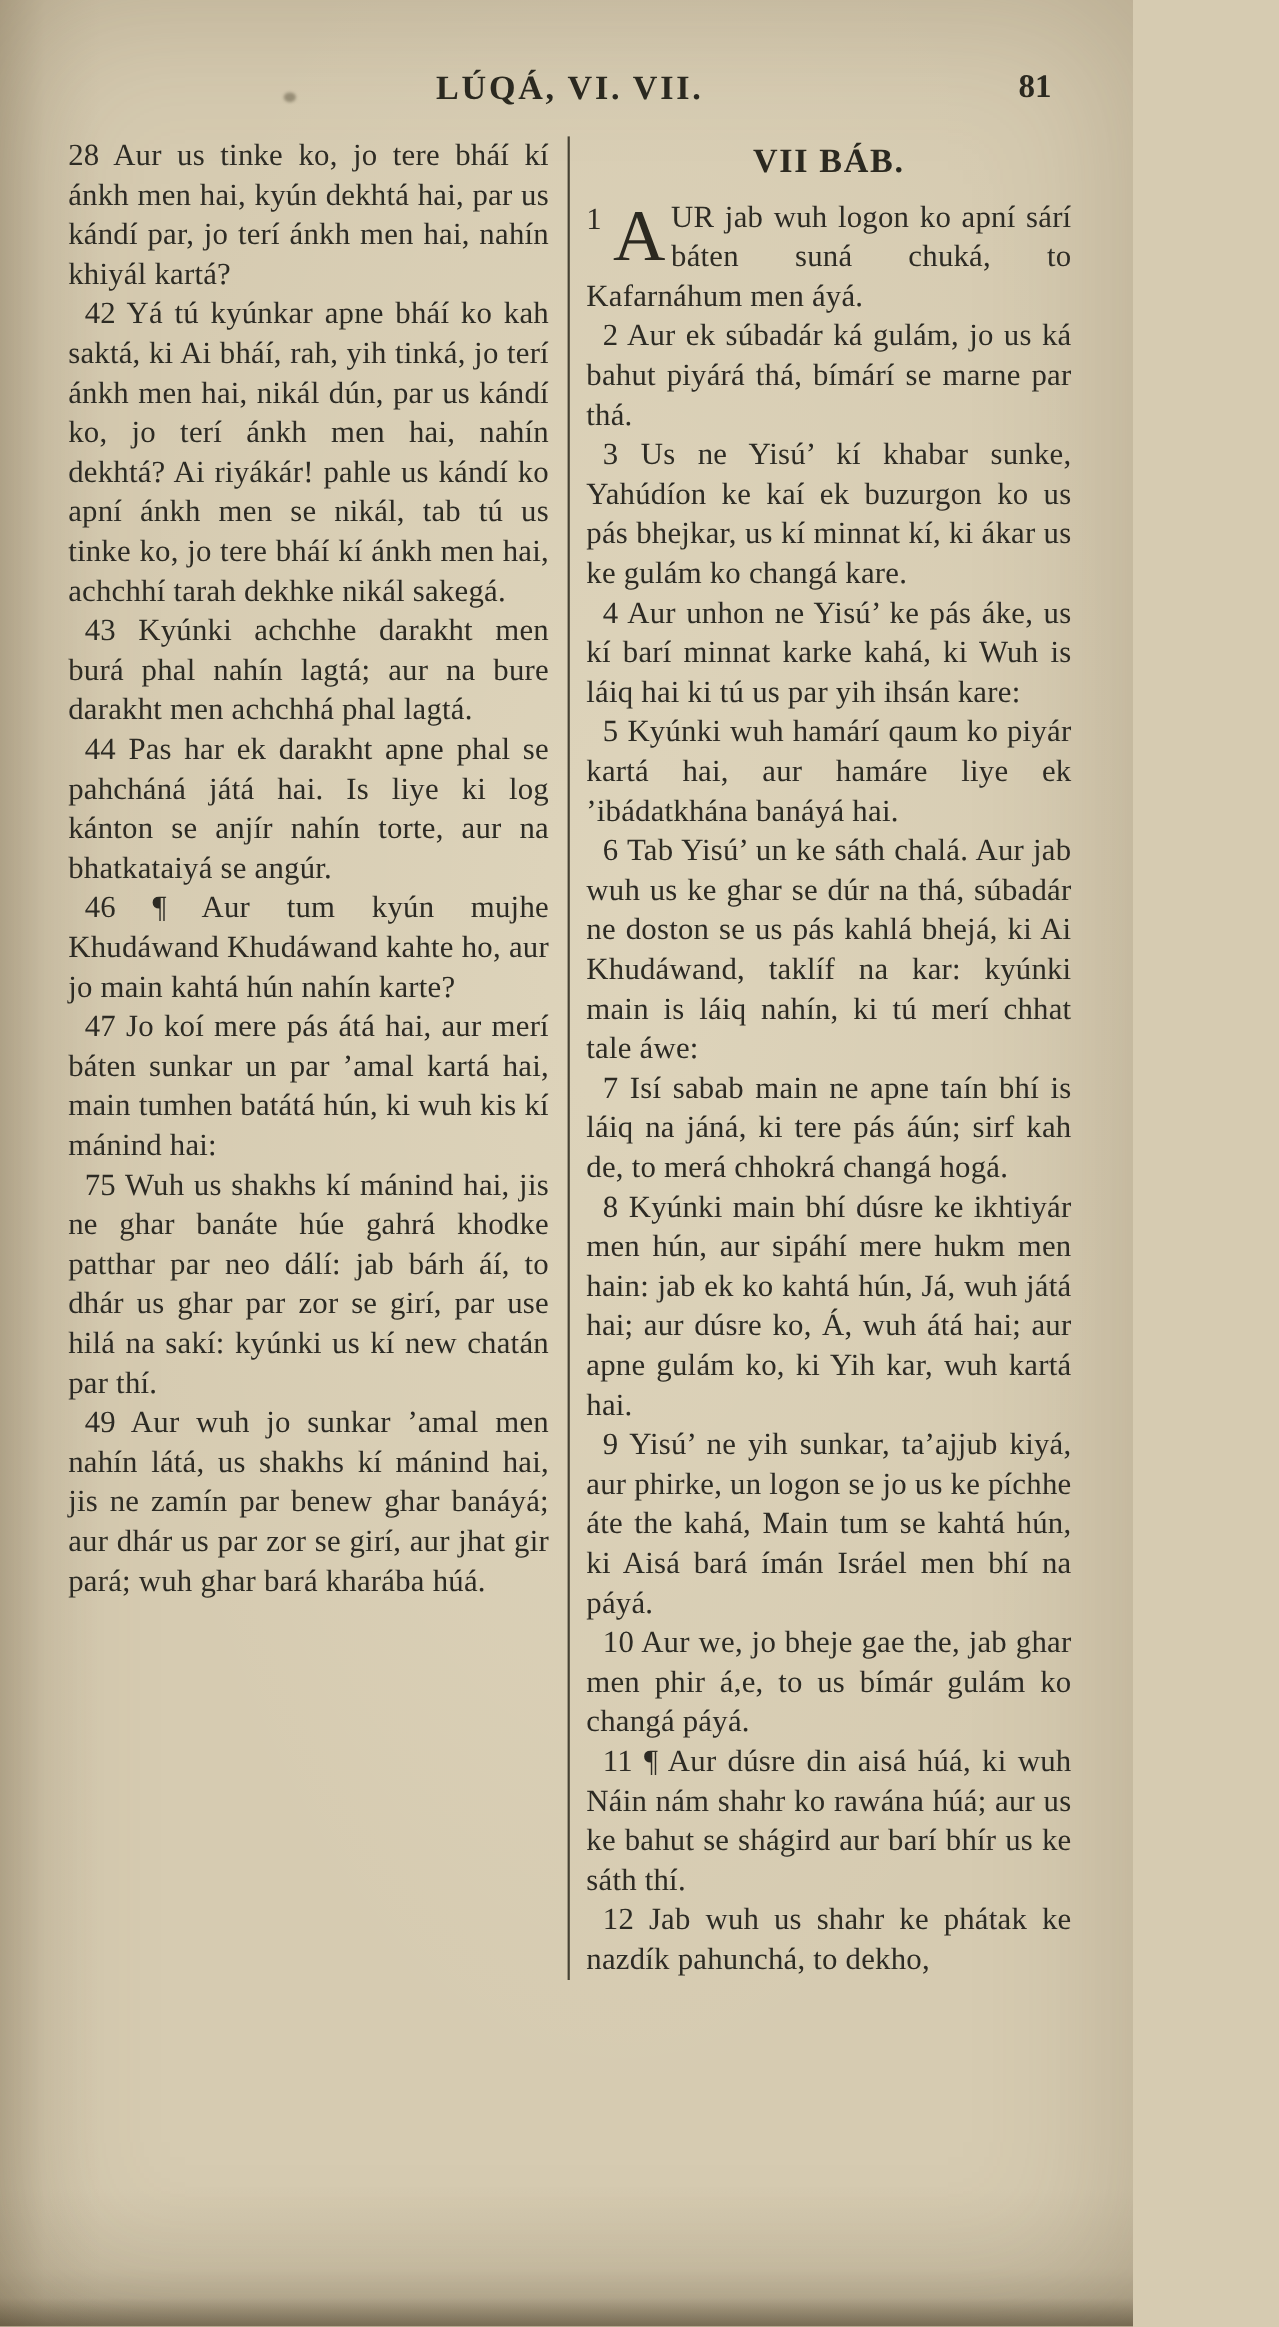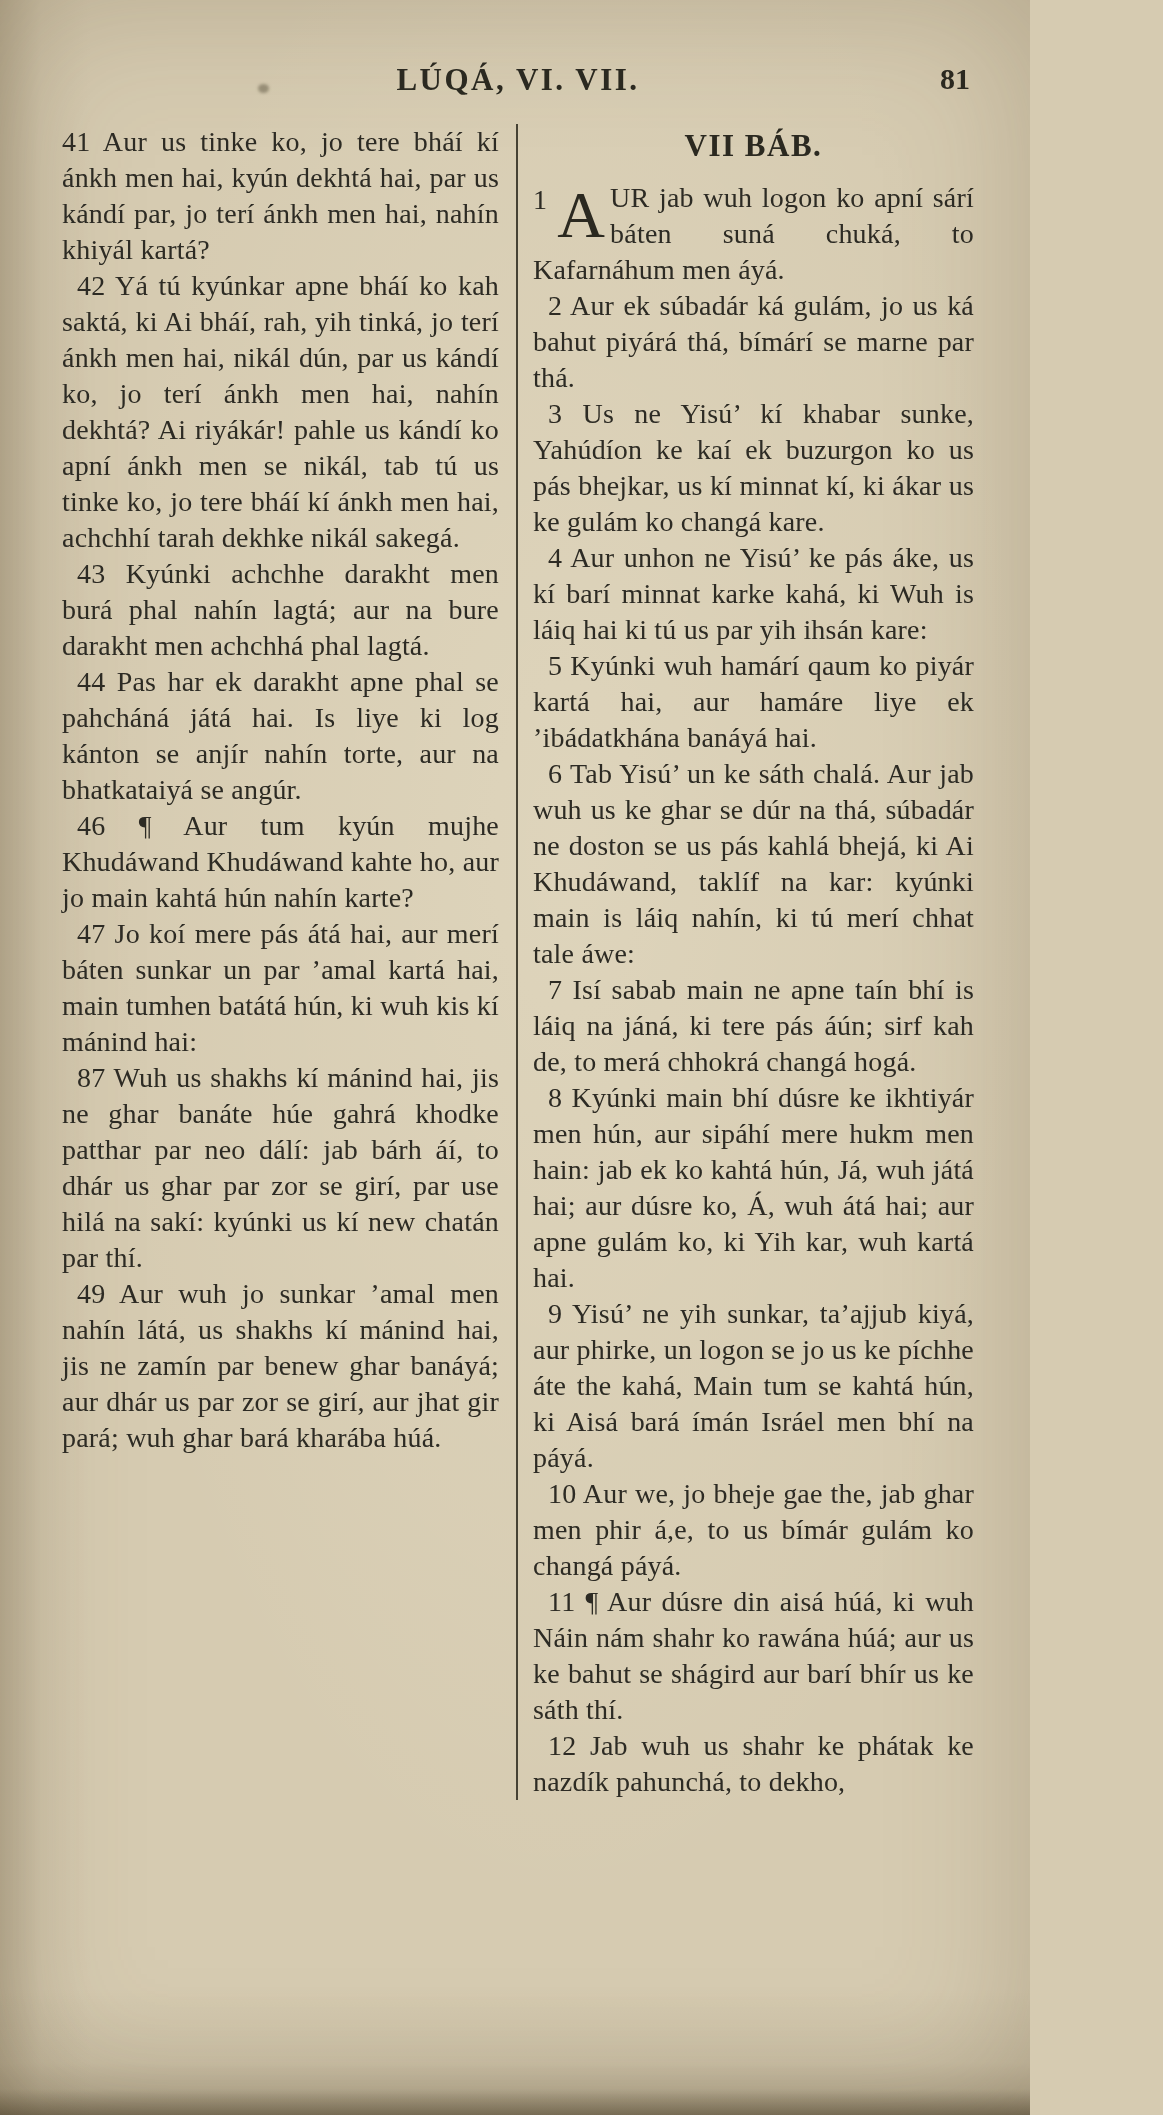--- a/index.html
+++ b/index.html
@@ -45,21 +45,21 @@
     margin-bottom: 18px;
   }
   .running-title {
     font-weight: bold;
     font-size: 31px;
     letter-spacing: 2.5px;
     color: #2b2920;
   }
   .page-number {
     position: absolute;
-    right: 4px;
+    right: 18px;
     top: 0;
     font-weight: bold;
     font-size: 30px;
     color: #2b2920;
   }
   .columns {
     display: flex;
     align-items: stretch;
   }
   .col {
@@ -128,27 +128,27 @@
   <span class="ink-smudge"></span>
 
   <div class="header">
     <span class="running-title">LÚQÁ, VI. VII.</span>
     <span class="page-number">81</span>
   </div>
 
   <div class="columns">
 
     <div class="col col-left">
-      <p class="verse flush">41 Aur us tinke ko, jo tere bháí kí ánkh men hai, kyún dekhtá hai, par us kándí par, jo terí ánkh men hai, nahín khiyál kartá?</p>
+      <p class="verse flush">28 Aur us tinke ko, jo tere bháí kí ánkh men hai, kyún dekhtá hai, par us kándí par, jo terí ánkh men hai, nahín khiyál kartá?</p>
       <p class="verse">42 Yá tú kyúnkar apne bháí ko kah saktá, ki Ai bháí, rah, yih tinká, jo terí ánkh men hai, nikál dún, par us kándí ko, jo terí ánkh men hai, nahín dekhtá? Ai riyákár! pahle us kándí ko apní ánkh men se nikál, tab tú us tinke ko, jo tere bháí kí ánkh men hai, achchhí tarah dekhke nikál sakegá.</p>
       <p class="verse">43 Kyúnki achchhe darakht men burá phal nahín lagtá; aur na bure darakht men achchhá phal lagtá.</p>
       <p class="verse">44 Pas har ek darakht apne phal se pahcháná játá hai. Is liye ki log kánton se anjír nahín torte, aur na bhatkataiyá se angúr.</p>
       <p class="verse">46 ¶ Aur tum kyún mujhe Khudáwand Khudáwand kahte ho, aur jo main kahtá hún nahín karte?</p>
       <p class="verse">47 Jo koí mere pás átá hai, aur merí báten sunkar un par ʼamal kartá hai, main tumhen batátá hún, ki wuh kis kí mánind hai:</p>
-      <p class="verse">87 Wuh us shakhs kí mánind hai, jis ne ghar banáte húe gahrá khodke patthar par neo dálí: jab bárh áí, to dhár us ghar par zor se girí, par use hilá na sakí: kyúnki us kí new chatán par thí.</p>
+      <p class="verse">75 Wuh us shakhs kí mánind hai, jis ne ghar banáte húe gahrá khodke patthar par neo dálí: jab bárh áí, to dhár us ghar par zor se girí, par use hilá na sakí: kyúnki us kí new chatán par thí.</p>
       <p class="verse">49 Aur wuh jo sunkar ʼamal men nahín látá, us shakhs kí mánind hai, jis ne zamín par benew ghar banáyá; aur dhár us par zor se girí, aur jhat gir pará; wuh ghar bará kharába húá.</p>
     </div>
 
     <div class="col col-right">
       <h2 class="chapter-heading">VII BÁB.</h2>
 
       <p class="verse first-verse">
         <span class="vnum">1</span><span class="dropcap">A</span><span class="rest">UR jab wuh logon ko apní sárí báten suná chuká, to Kafarnáhum men áyá.</span>
       </p>
 

